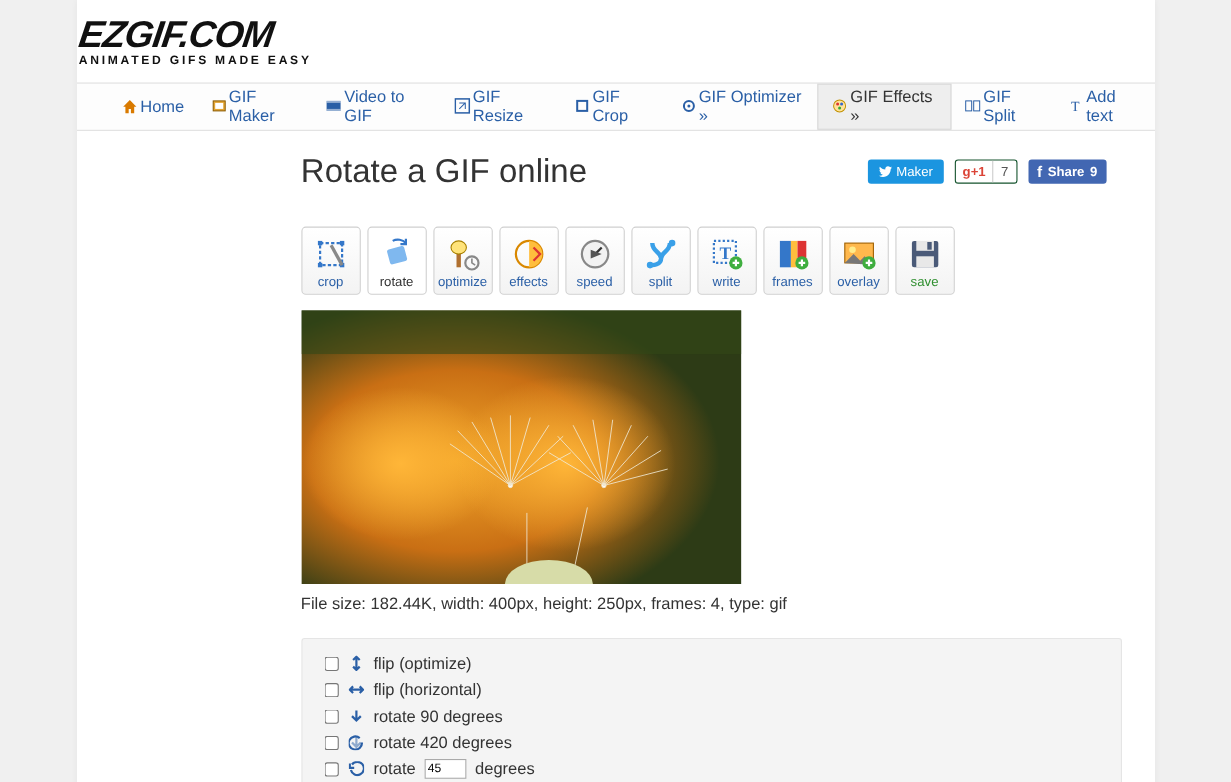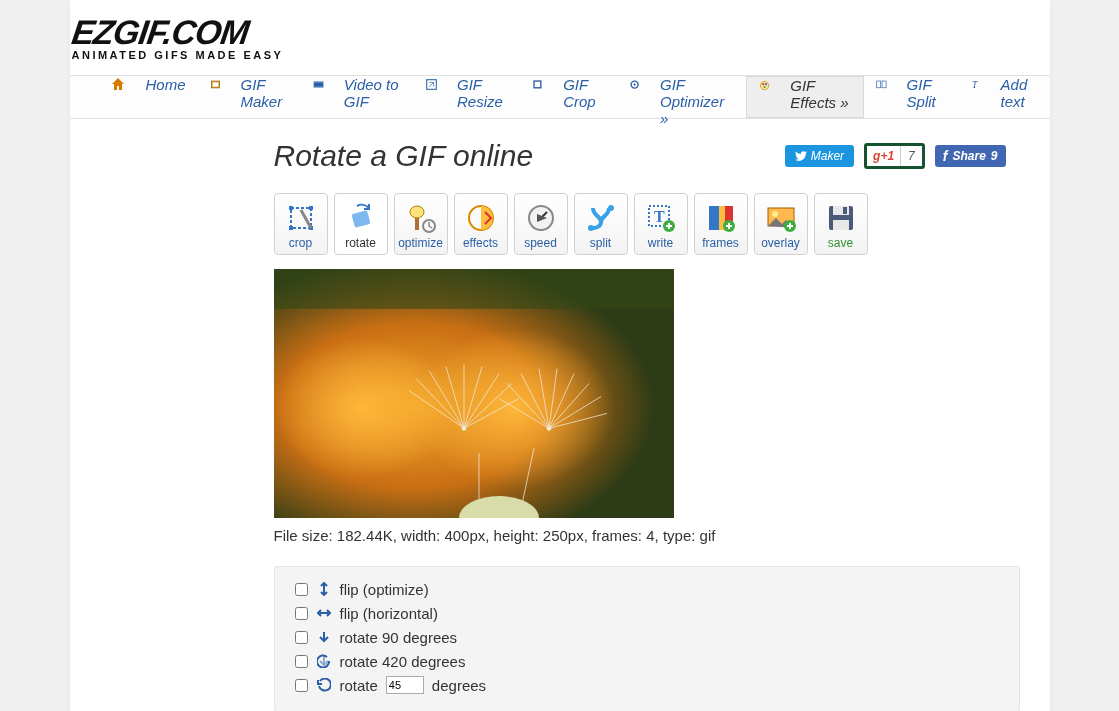--- a/index.html
+++ b/index.html
@@ -44,46 +44,45 @@
     background: #fdfdfd;
     border-top: 1px solid #e0e0e0;
     border-bottom: 1px solid #e0e0e0;
     display: flex;
     align-items: center;
     height: 44px;
     padding-left: 28px;
   }
   .mainnav-item {
     display: flex;
-    gap: 20px;
+    align-items: center;
+    gap: 2px;
     padding: 0 12px;
     height: 100%;
     font-size: 15px;
     color: #2a5fa6;
     cursor: pointer;
-    font-style: italic;
   }
   .mainnav-item.active {
     background: #eee;
     color: #333;
     border: 1px solid #d8d8d8;
     height: 42px;
   }
   .mn-icon { width: 16px; height: 16px; display: inline-block; }
 
   .content {
     padding: 16px 0 20px 204px;
   }
   .title-row {
     display: flex;
     align-items: center;
     justify-content: space-between;
-    margin-bottom: 20px;
+    margin-bottom: 33px;
     padding-right: 44px;
-    font-style: italic;
   }
   h1 {
     font-size: 30px;
     font-weight: 400;
     margin: 0;
     color: #333;
   }
   .share-buttons { display: flex; gap: 10px; align-items: center; }
   .tweet-btn {
     background: #1b95e0;
@@ -92,21 +91,21 @@
     font-size: 12px;
     padding: 4px 10px;
     display: flex;
     align-items: center;
     gap: 4px;
     cursor: pointer;
   }
   .gplus-btn {
     display: flex;
     align-items: center;
-    border: 3px solid #14532d;
+    border: 1px solid #14532d;
     border-radius: 3px;
     overflow: hidden;
     font-size: 12px;
     cursor: pointer;
     background: #fff;
   }
   .gplus-btn .gp-left {
     padding: 3px 6px;
     color: #db4437;
     font-weight: bold;

